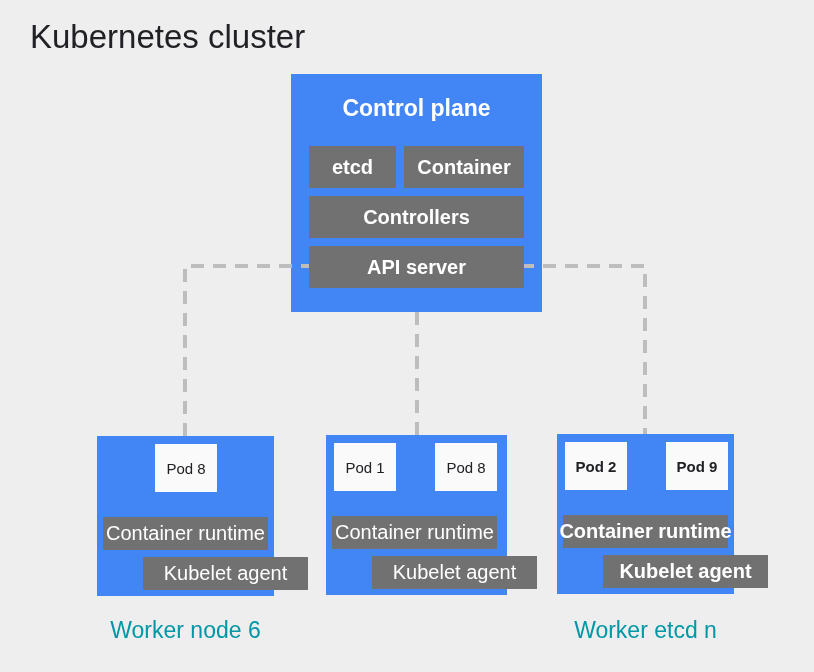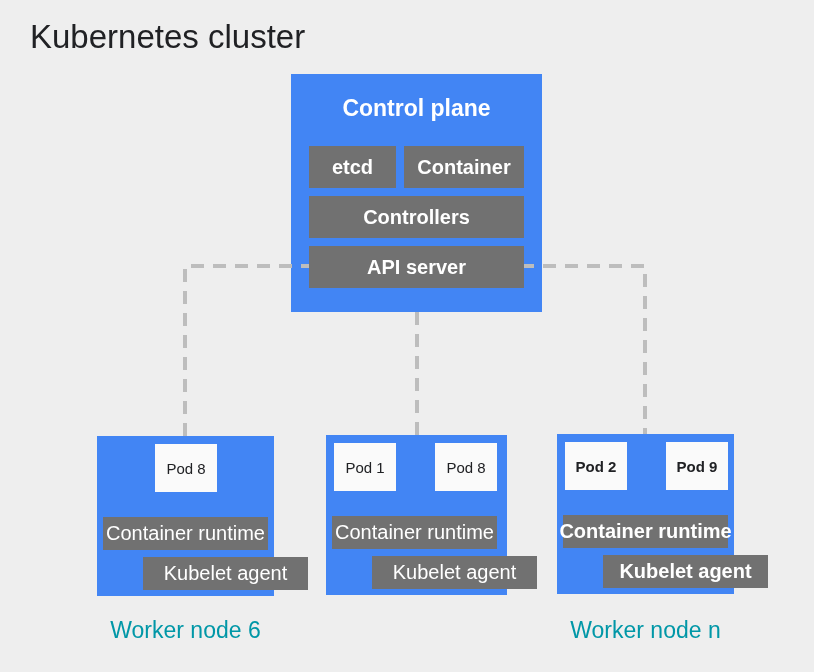--- a/index.html
+++ b/index.html
@@ -127,15 +127,15 @@
     <div class="comp comp-runtime">Container runtime</div>
     <div class="comp comp-kubelet">Kubelet agent</div>
   </div>
 
   <svg class="connectors" width="814" height="672" viewBox="0 0 814 672" aria-hidden="true">
     <path d="M 185 436 L 185 266 L 645 266 L 645 434"></path>
     <path d="M 417 312 L 417 435"></path>
   </svg>
 
   <div class="worker-label worker-label-1">Worker node 6</div>
-  <div class="worker-label worker-label-n">Worker node n</div>
+  <div class="worker-label worker-label-n">Worker etcd n</div>
 
 </div>
 
 </body></html>

